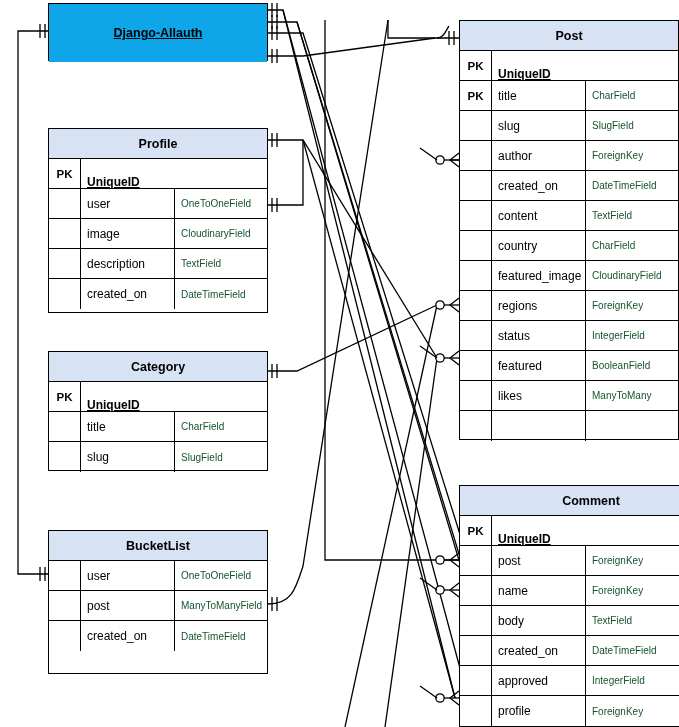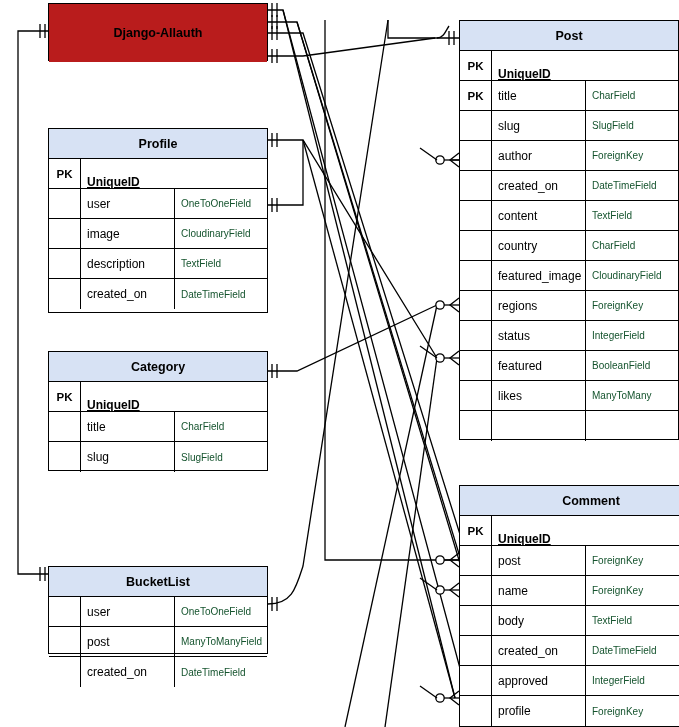--- a/index.html
+++ b/index.html
@@ -216,21 +216,21 @@
       <polyline points="420,148 437,160"></polyline>
       <polyline points="420,578 437,590"></polyline>
       <polyline points="420,686 437,698"></polyline>
       <polyline points="420,346 437,358"></polyline>
 
     </g>
   </svg>
 
   <div id="entity-layer">
       <div class="entity" style="left: 48px; top: 3px; width: 220px; height: 58px;">
-        <div class="ent-title plain" style="height: 58px; background: #b91c1c;">Django-Allauth</div>
+        <div class="ent-title plain" style="height: 58px; background: #0ea5e9; text-decoration: underline;">Django-Allauth</div>
       </div>
       <div class="entity" style="left: 48px; top: 128px; width: 220px; height: 185px;">
         <div class="ent-title" style="height: 30px;">Profile</div>
         <div class="row">
           <div class="c-pk">PK</div>
           <div class="c-name wide pkname">UniqueID</div>
         </div>
         <div class="row">
           <div class="c-pk"></div>
           <div class="c-name">user</div>
@@ -262,21 +262,21 @@
           <div class="c-pk"></div>
           <div class="c-name">title</div>
           <div class="c-type">CharField</div>
         </div>
         <div class="row">
           <div class="c-pk"></div>
           <div class="c-name">slug</div>
           <div class="c-type">SlugField</div>
         </div>
       </div>
-      <div class="entity" style="left: 48px; top: 530px; width: 220px; height: 88px; margin-top: 36px;">
+      <div class="entity" style="left: 48px; top: 530px; width: 220px; height: 144px;">
         <div class="ent-title" style="height: 30px;">BucketList</div>
         <div class="row">
           <div class="c-pk"></div>
           <div class="c-name">user</div>
           <div class="c-type">OneToOneField</div>
         </div>
         <div class="row">
           <div class="c-pk"></div>
           <div class="c-name">post</div>
           <div class="c-type">ManyToManyField</div>

